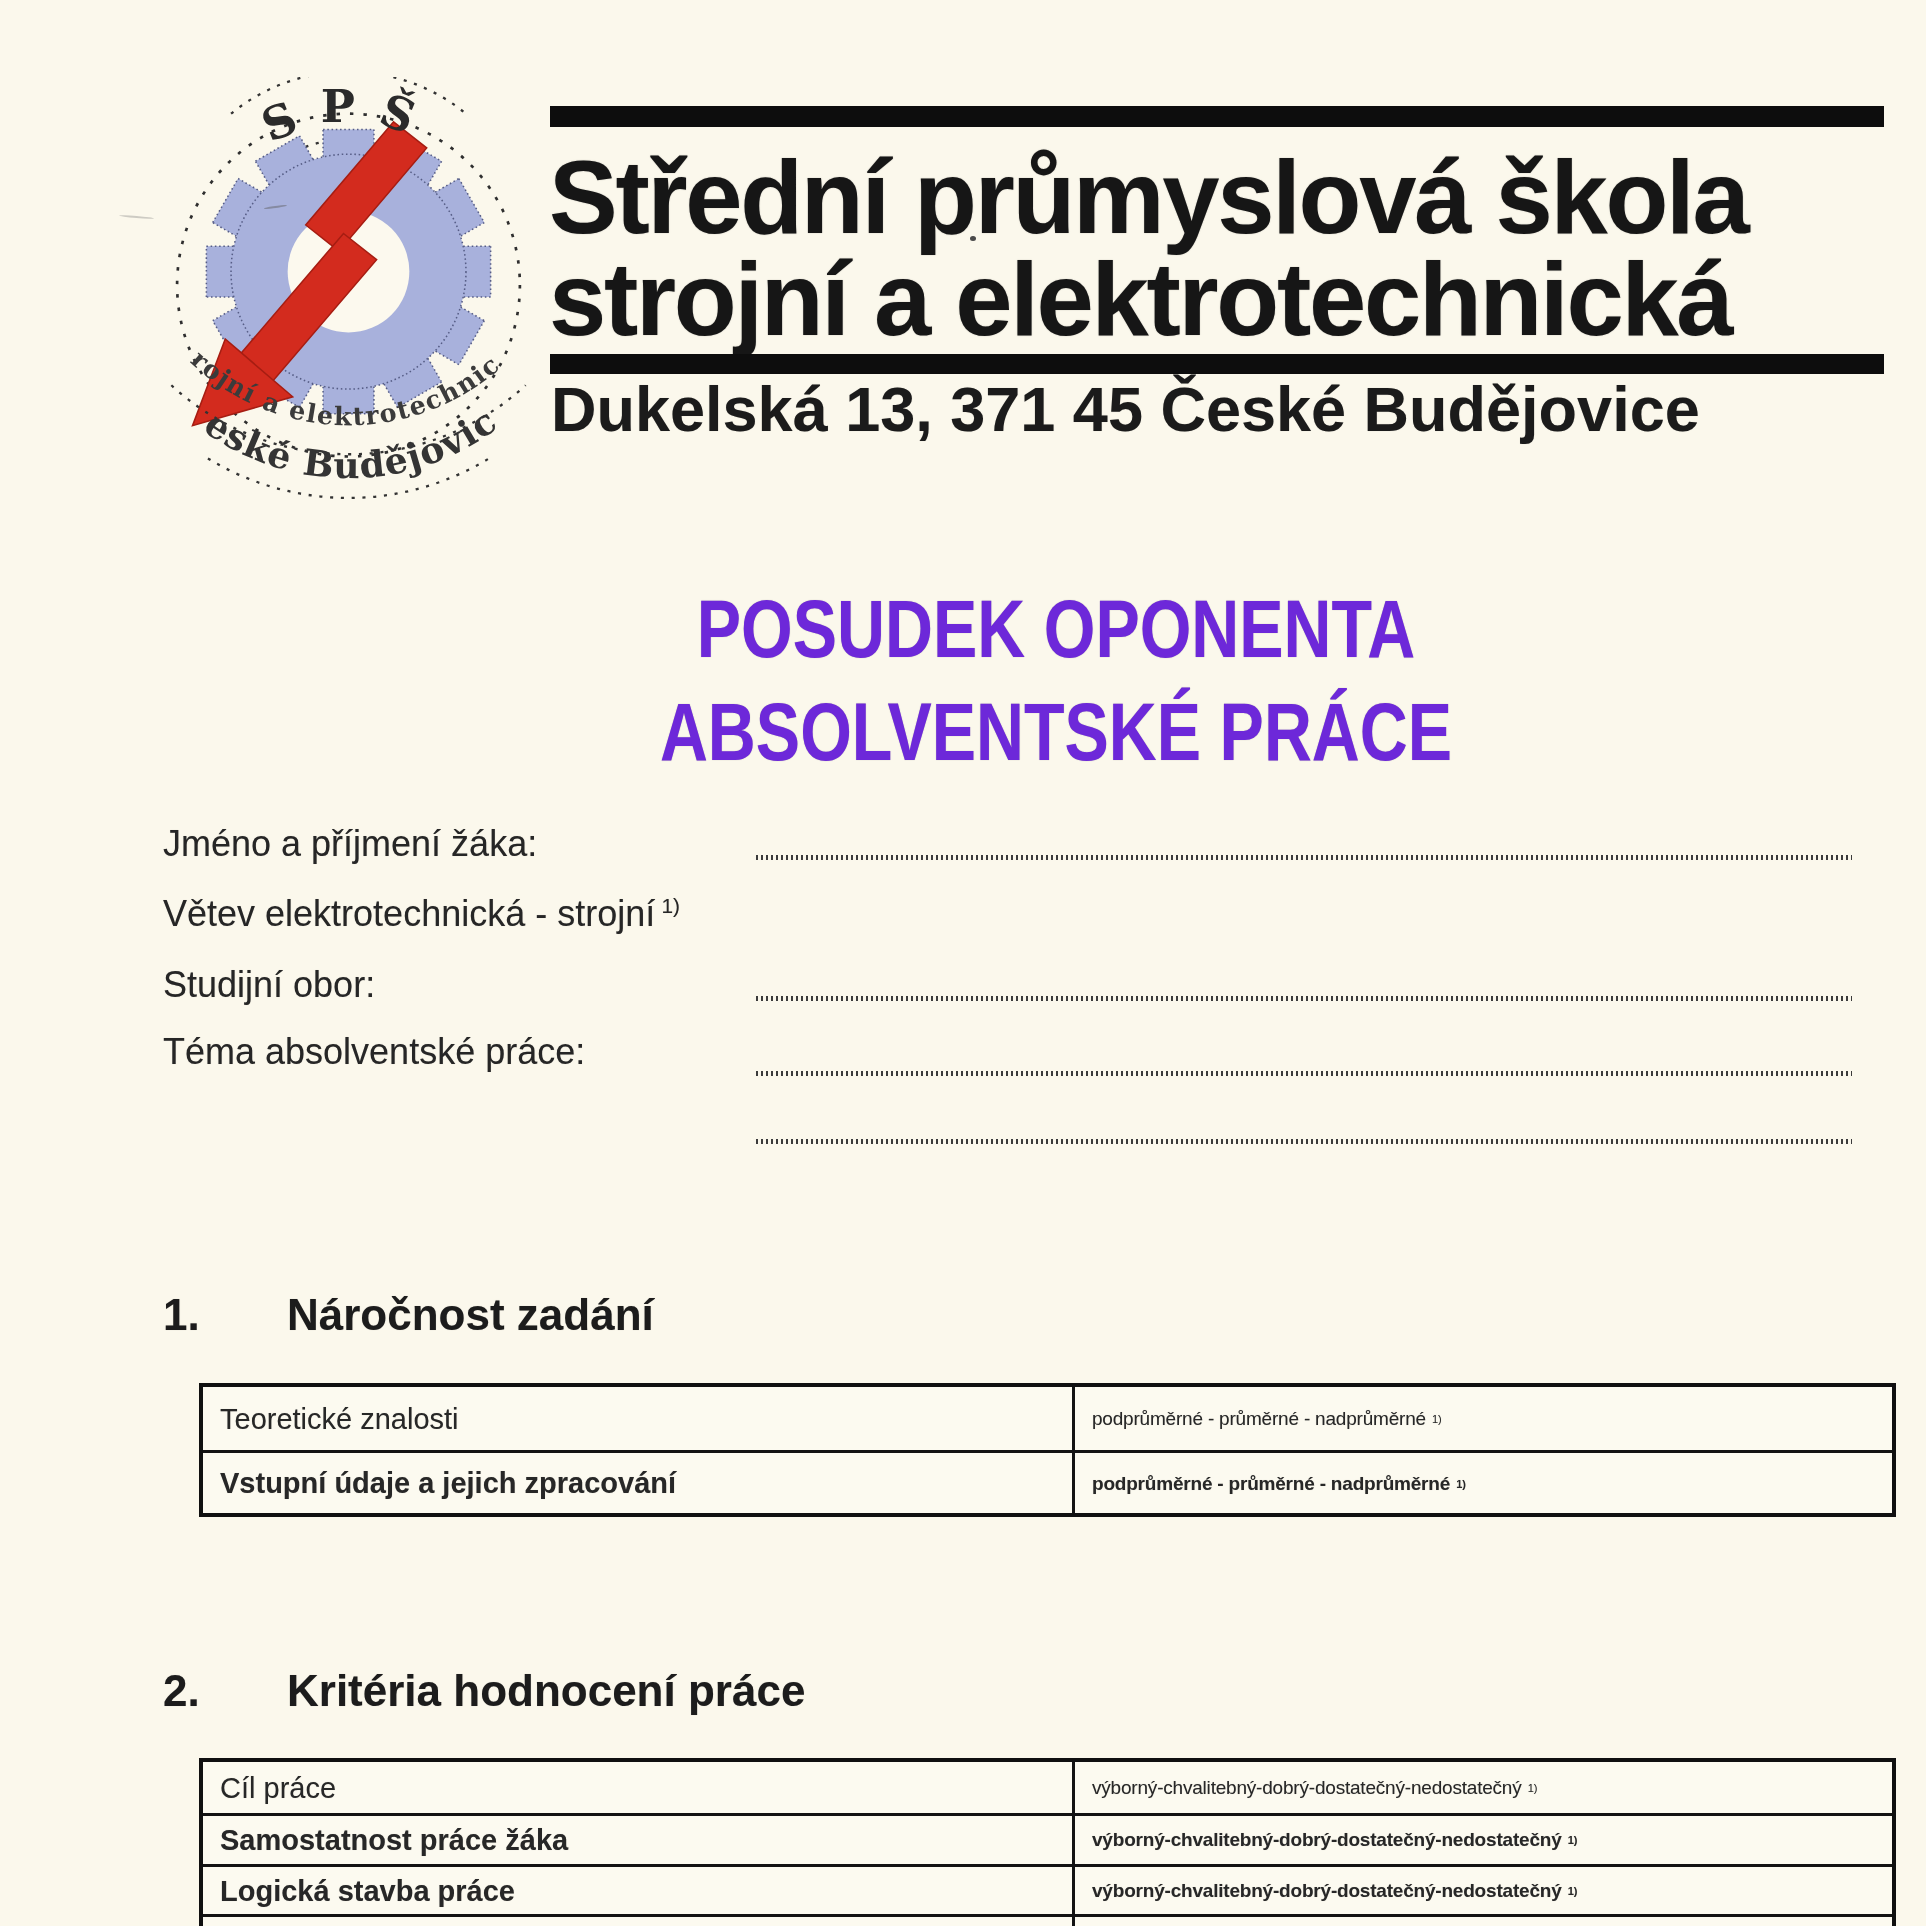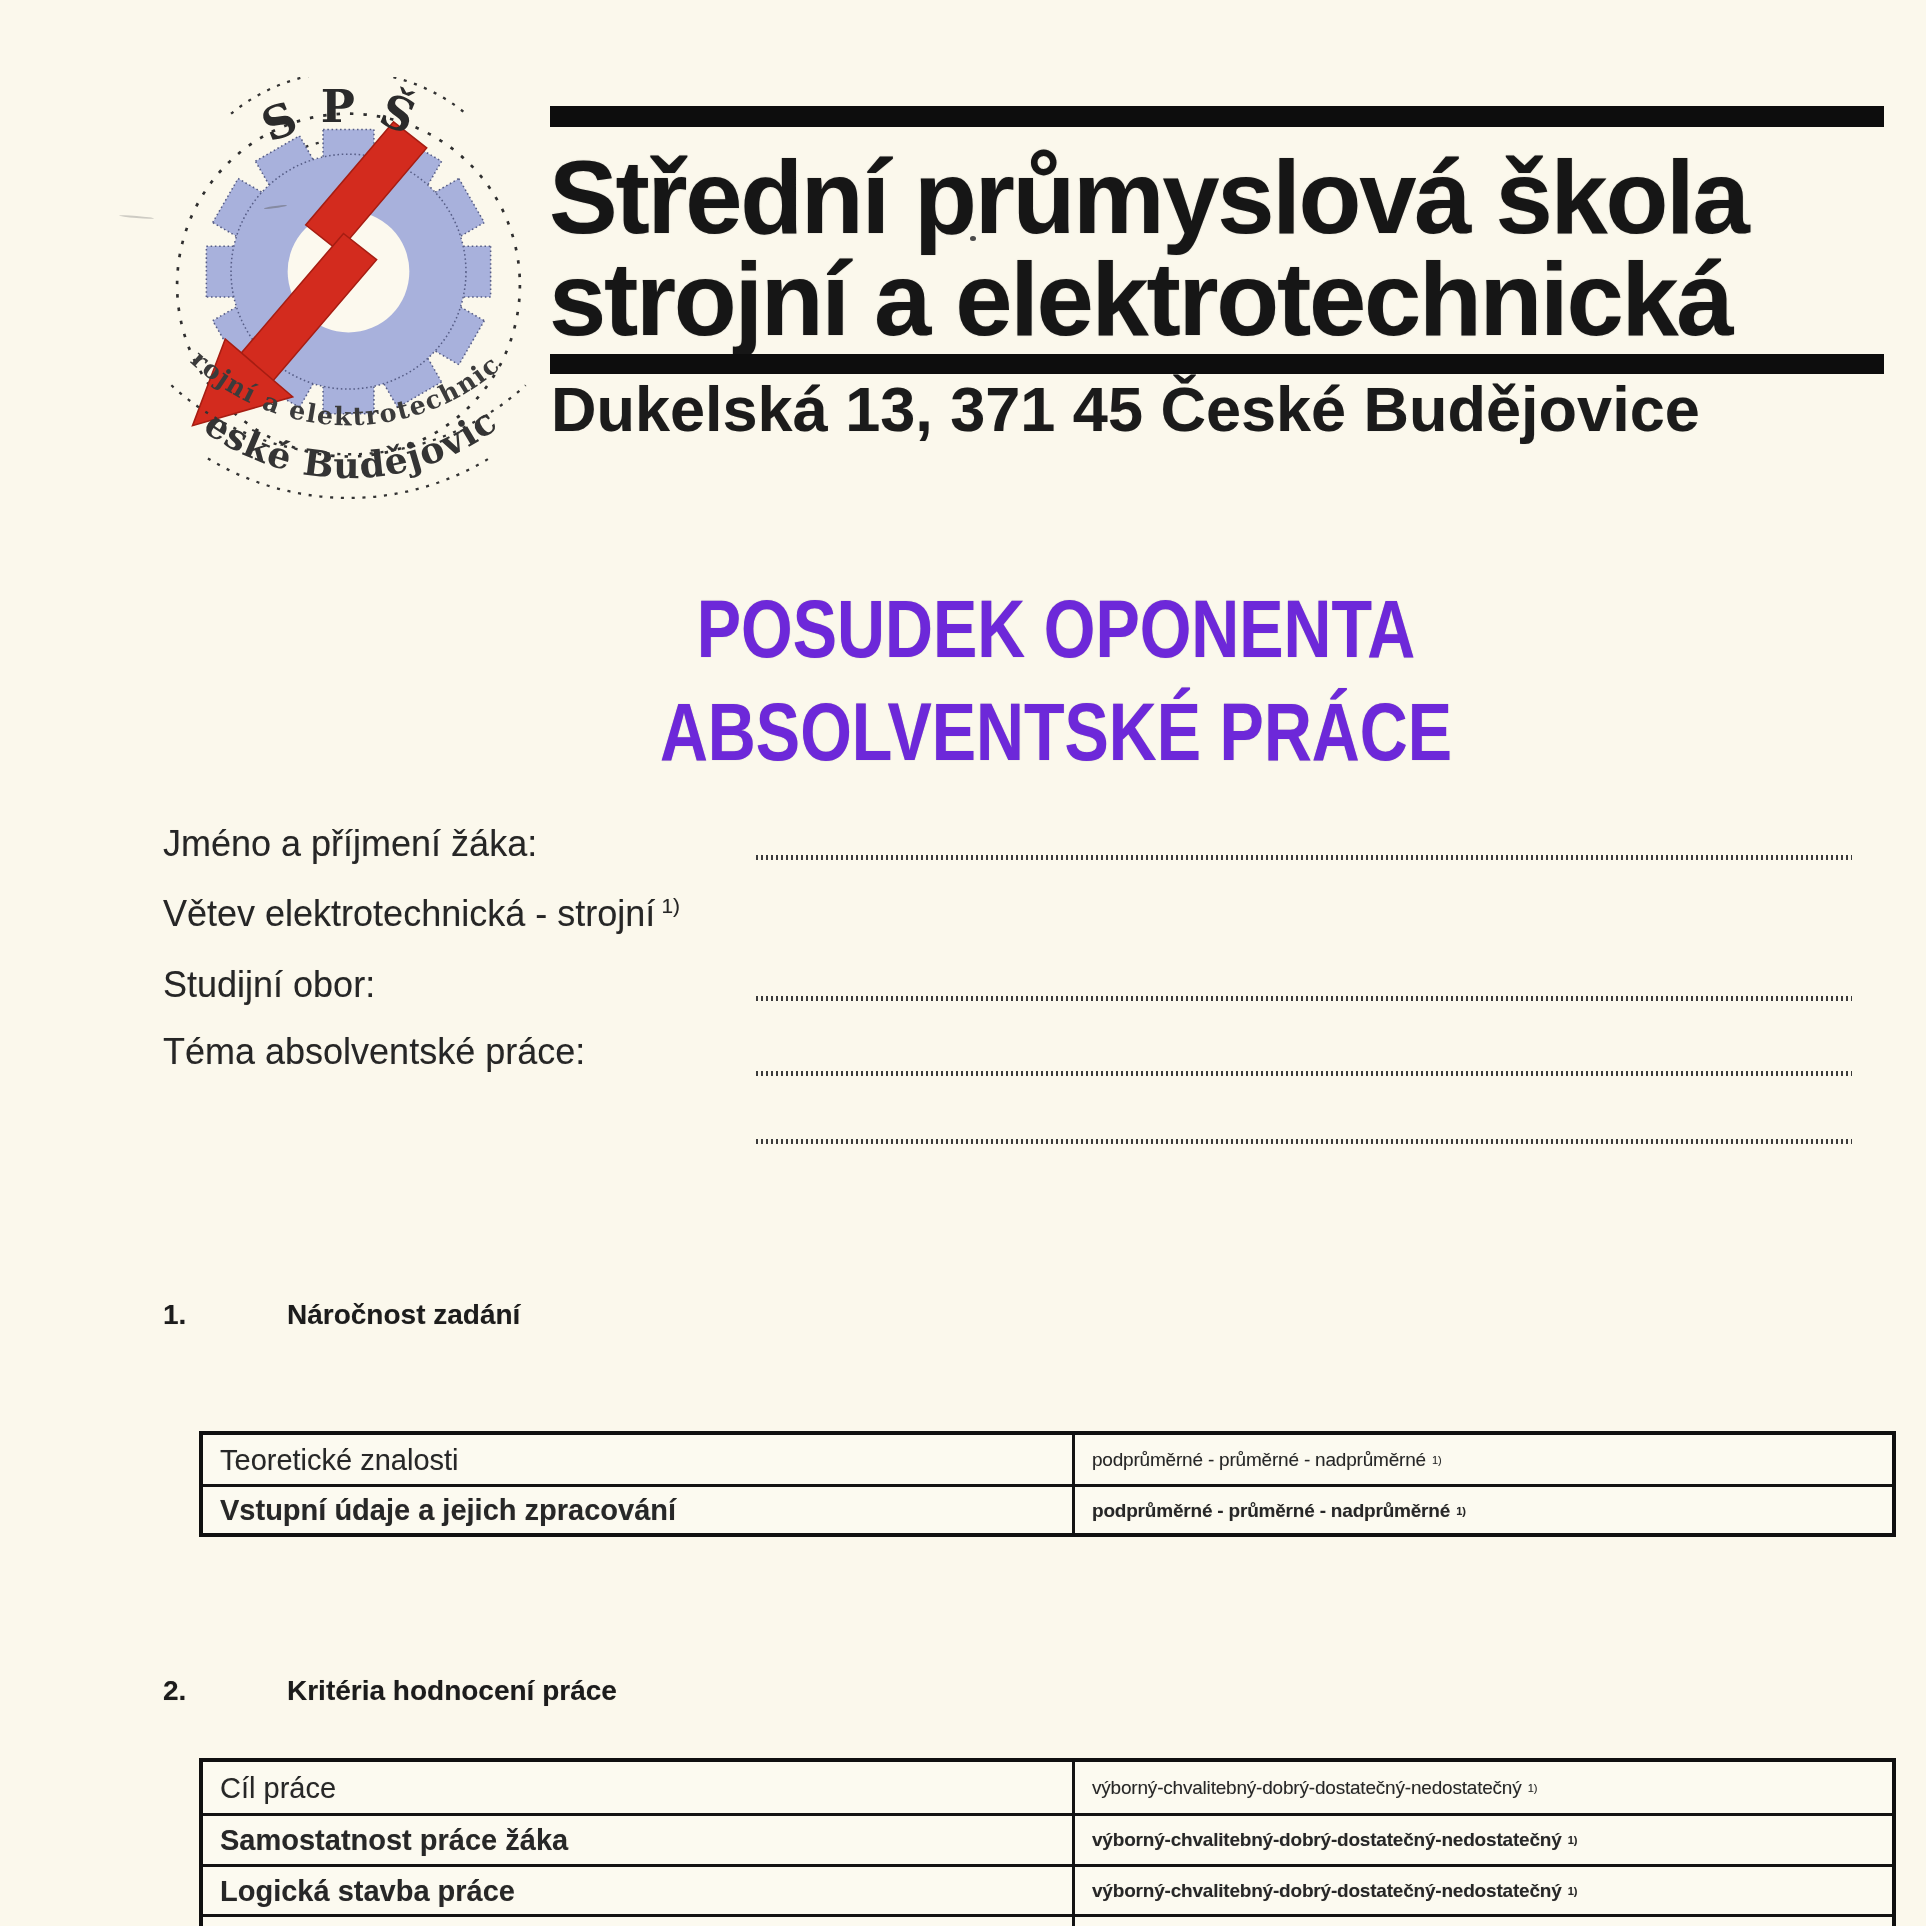--- a/index.html
+++ b/index.html
@@ -55,36 +55,36 @@
   }
   .fl1{top:824px;} .fl2{top:894px;} .fl3{top:965px;} .fl4{top:1032px;}
   .dotline{
     left:756px;width:1096px;height:4.6px;
     background:repeating-linear-gradient(90deg,#3b3b3b 0 2.3px,rgba(0,0,0,0) 2.3px 5px);
   }
   .dl1{top:855px;} .dl2{top:996px;} .dl3{top:1071px;} .dl4{top:1139px;}
   
   .sec{
     left:163px;
-    font-weight:bold;font-size:28px;line-height:42px;
+    font-weight:bold;font-size:44px;line-height:42px;
     color:#1c1c1c;white-space:nowrap;
     text-shadow:0 0 0.8px rgba(30,30,30,.3);
   }
   .sec .num{display:inline-block;width:124px;}
   .sec1{top:1294px;} .sec2{top:1670px;}
   
   .tbl{
     left:199px;width:1697px;
     border:4.2px solid #101010;
     box-sizing:border-box;
     display:grid;
     grid-template-columns:869px 1fr;
     background:#fcfaf0;
   }
-  .tbl1{top:1431px;height:106px;grid-template-rows:repeat(2,1fr);}
+  .tbl1{top:1383px;height:134px;grid-template-rows:repeat(2,1fr);}
   .tbl2{top:1758px;height:617px;grid-template-rows:repeat(12,1fr);}
   .cell{
     display:flex;align-items:center;
     padding-left:17px;padding-top:1.5px;
     font-size:29px;color:#272727;
     white-space:nowrap;overflow:visible;
     text-shadow:0 0 0.8px rgba(40,40,40,.25);
   }
   .cv{border-left:3.1px solid #131313;font-size:19px;letter-spacing:-0.2px;}
   .rsep{border-top:3.5px solid #131313;font-weight:bold;}

